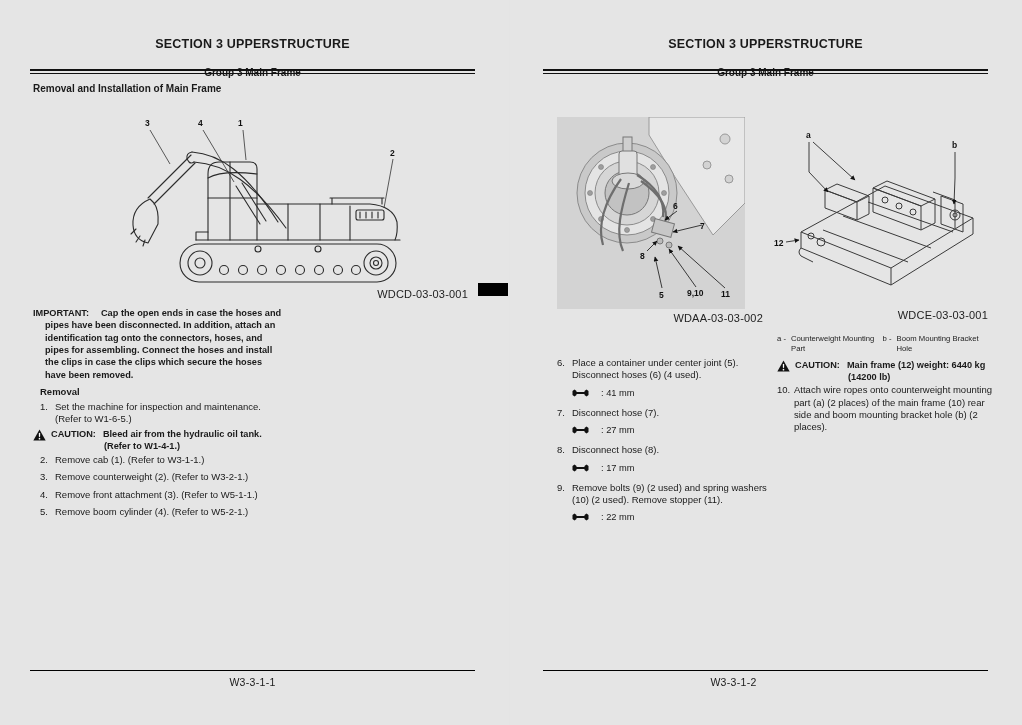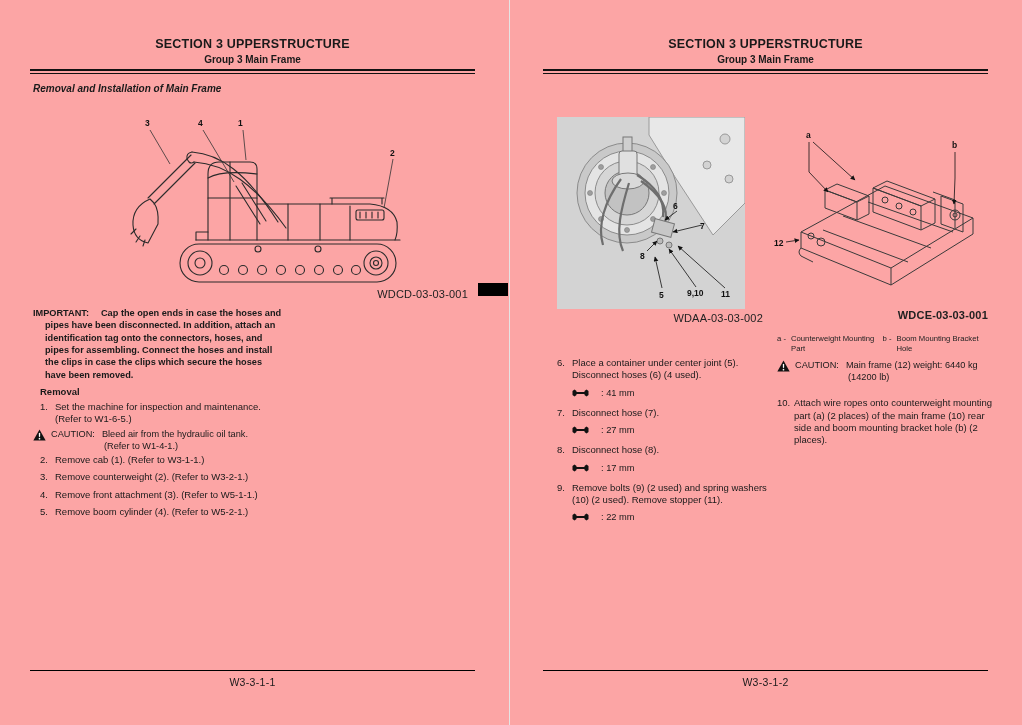--- a/index.html
+++ b/index.html
@@ -1,41 +1,41 @@
 <!DOCTYPE html>
 <html><head>
 <meta charset="utf-8">
 <style>
   html,body { margin:0; padding:0; background:#ffffff; }
-  .sheet { position:relative; width:1022px; height:725px; background:#fca5a5;
+  .sheet { position:relative; width:1022px; height:725px; background:#e5e5e5;
            font-family:"Liberation Sans", sans-serif; color:#1a1a1a; overflow:hidden; }
   .abs { position:absolute; }
   .center-divider { left:509px; top:0; width:1px; height:725px; background:#e4e4e4; }
 
   .hdr { text-align:center; }
   .hdr .h1 { font-size:12.5px; font-weight:bold; letter-spacing:0.2px; }
-  .hdr .h2 { font-size:10px; font-weight:bold; margin-top:3px; }
+  .hdr .h2 { font-size:10px; font-weight:bold; margin-top:16px; }
   .rule { height:2px; border-top:2px solid #111; border-bottom:1px solid #111; }
 
-  .sec-title { font-size:10px; font-weight:bold;font-style:italic; }
+  .sec-title { font-size:10px; font-weight:bold; }
   .body-text { font-size:9.5px; line-height:1.3; }
   .bold { font-weight:bold; }
   .line { display:block; }
 
   .caption { font-size:11px; color:#222; letter-spacing:0.2px; }
   .rev-box { background:#000; }
 
   .imp { font-size:9.2px; font-weight:bold; line-height:1.34; padding-left:12px; text-indent:-12px; margin:0; }
   .imp .t { margin-left:12px; }
 
   .step { display:flex; margin-bottom:5px; }
   .step .num { width:15px; flex:none; }
   .step .num.n10 { width:17px; }
 
-  .caution { display:flex; font-weight:normal; font-size:9.2px; line-height:1.32; }
+  .caution { display:flex; font-weight:bold; font-size:9.2px; line-height:1.32; }
   .caution .tri { flex:none; margin-right:5px; margin-top:1px; }
   .caution .ct { margin-left:7px; }
   .caution .cref { margin-left:53px; }
 
   .wrench-line { display:flex; align-items:center; gap:12px; margin:4px 0 8px 15px; font-size:9.3px; }
   .wrench-line .w-icon { display:inline-flex; }
 
   .legend { display:flex; gap:8px; font-size:7.7px; line-height:1.35; color:#222; }
   .legend-item { display:flex; }
   .legend-item .k { width:14px; flex:none; }
@@ -278,21 +278,21 @@
         <path d="M40 22 L82 60" marker-end="url(#arF)"></path>
         <path d="M182 32 L182 58 L181 84" marker-end="url(#arF)"></path>
         <path d="M13 122 L26 120" marker-end="url(#arF)"></path>
       </g>
       <g font-size="8.5" font-weight="bold" fill="#111">
         <text x="33" y="18">a</text>
         <text x="179" y="28">b</text>
         <text x="1" y="126">12</text>
       </g>
     </svg>
-    <div class="abs caption" style="left:788px; top:309px; width:200px; text-align:right;font-weight:bold;">WDCE-03-03-001</div>
+    <div class="abs caption" style="left:788px; top:309px; width:200px; text-align:right;">WDCE-03-03-001</div>
 
     <div class="abs legend" style="left:777px; top:334px; width:215px;">
       <div class="legend-item" style="width:98px;">
         <span class="k">a -</span>
         <span>Counterweight Mounting Part</span>
       </div>
       <div class="legend-item" style="width:110px;">
         <span class="k">b -</span>
         <span>Boom Mounting Bracket Hole</span>
       </div>
@@ -356,23 +356,23 @@
             <path d="M10 0.5 L19.5 17.5 H0.5 Z" fill="#111"></path>
             <rect x="9" y="5.5" width="2" height="6.5" rx="1" fill="#fff"></rect>
             <circle cx="10" cy="14.6" r="1.3" fill="#fff"></circle>
           </svg>
         </span>
         <span>
           <span class="line"><span>CAUTION:</span><span class="ct">Main frame (12) weight: 6440 kg</span></span>
           <span class="line cref">(14200 lb)</span>
         </span>
       </div>
-      <div class="step body-text" style="margin-top:14px;">
+      <div class="step body-text" style="margin-top:1px;">
         <span class="num n10">10.</span>
         <span>Attach wire ropes onto counterweight mounting part (a) (2 places) of the main frame (10) rear side and boom mounting bracket hole (b) (2 places).</span>
       </div>
     </div>
 
     <div class="abs footer-line" style="left:543px; top:670px; width:445px;"></div>
-    <div class="abs page-num" style="left:543px; top:676px; width:445px;">W3-3-1-2</div>
+    <div class="abs page-num" style="left:511px; top:676px; width:445px;">W3-3-1-2</div>
   </section>
 
 </div>
 
 </body></html>

